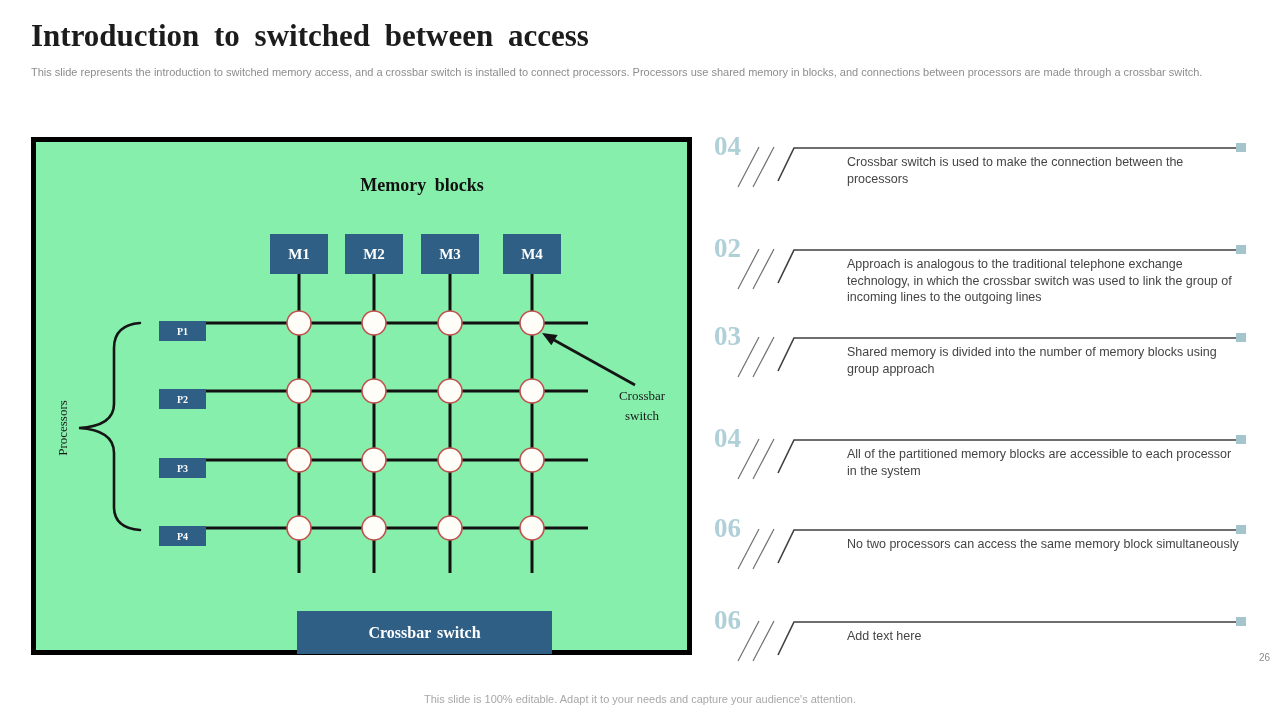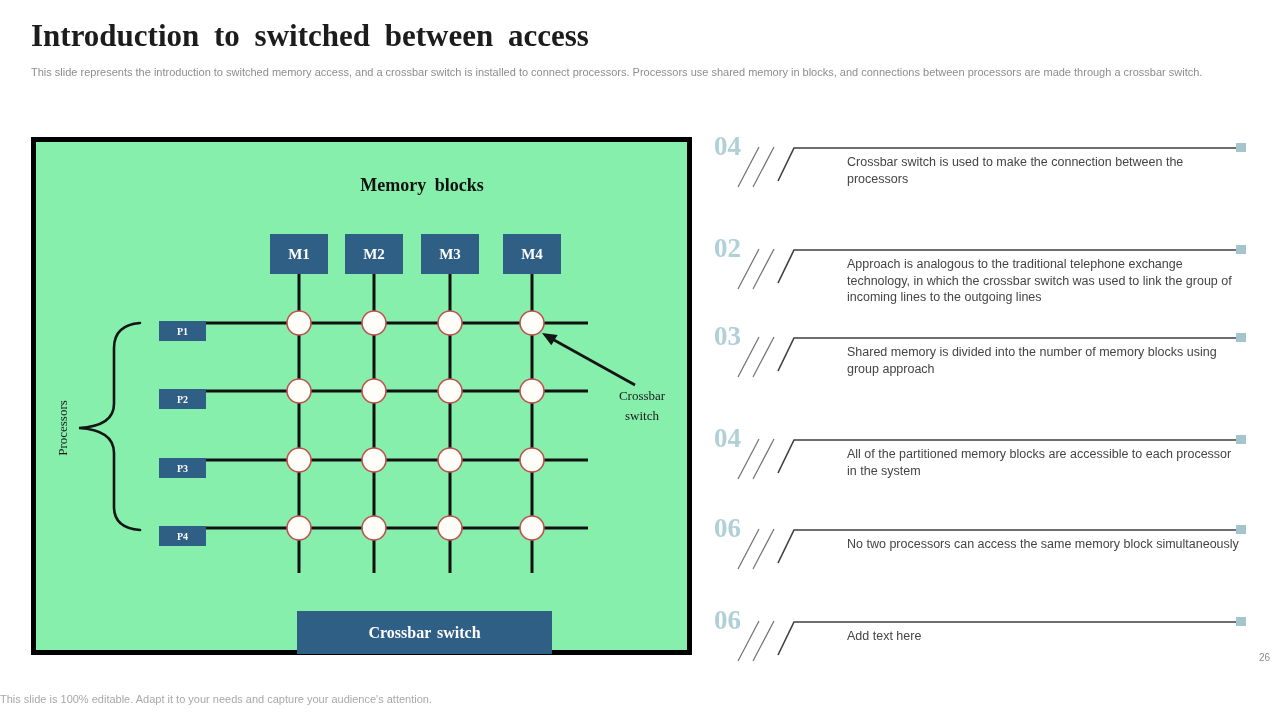--- a/index.html
+++ b/index.html
@@ -22,21 +22,21 @@
   .crossbar-note { position:absolute; left:566px; top:244px; width:80px; text-align:center; font-family:"Liberation Serif", serif; font-size:13px; line-height:20px; color:#1a1a1a; }
 
   
   .points { position:absolute; left:700px; top:0; width:556px; height:720px; }
   .point { position:absolute; left:0; width:556px; height:70px; }
   .point-number { position:absolute; left:14px; top:-7px; font-family:"Liberation Serif", serif; font-weight:700; font-size:27px; color:#b0d0d8; }
   .point-connector { position:absolute; left:0; top:0; }
   .point-text { position:absolute; left:104px; top:16px; width:395px; font-size:12.5px; line-height:1.33; color:#444444;margin-left:43px; }
 
   
-  .footer-note { position:absolute; left:0; top:693px; width:1280px; font-size:11px; color:#a8a8a8; }
+  .footer-note { position:absolute; left:0; top:693px; width:1280px; text-align:center; font-size:11px; color:#a8a8a8; }
   .page-number { position:absolute; left:1240px; top:652px; width:30px; text-align:right; font-size:10px; color:#8c8c8c; }
 </style>
 </head>
 <body>
 
 <div class="slide">
 
   <div class="title">Introduction to switched between access</div>
   <div class="subtitle">This slide represents the introduction to switched memory access, and a crossbar switch is installed to connect processors. Processors use shared memory in blocks, and connections between processors are made through a crossbar switch.</div>
 

